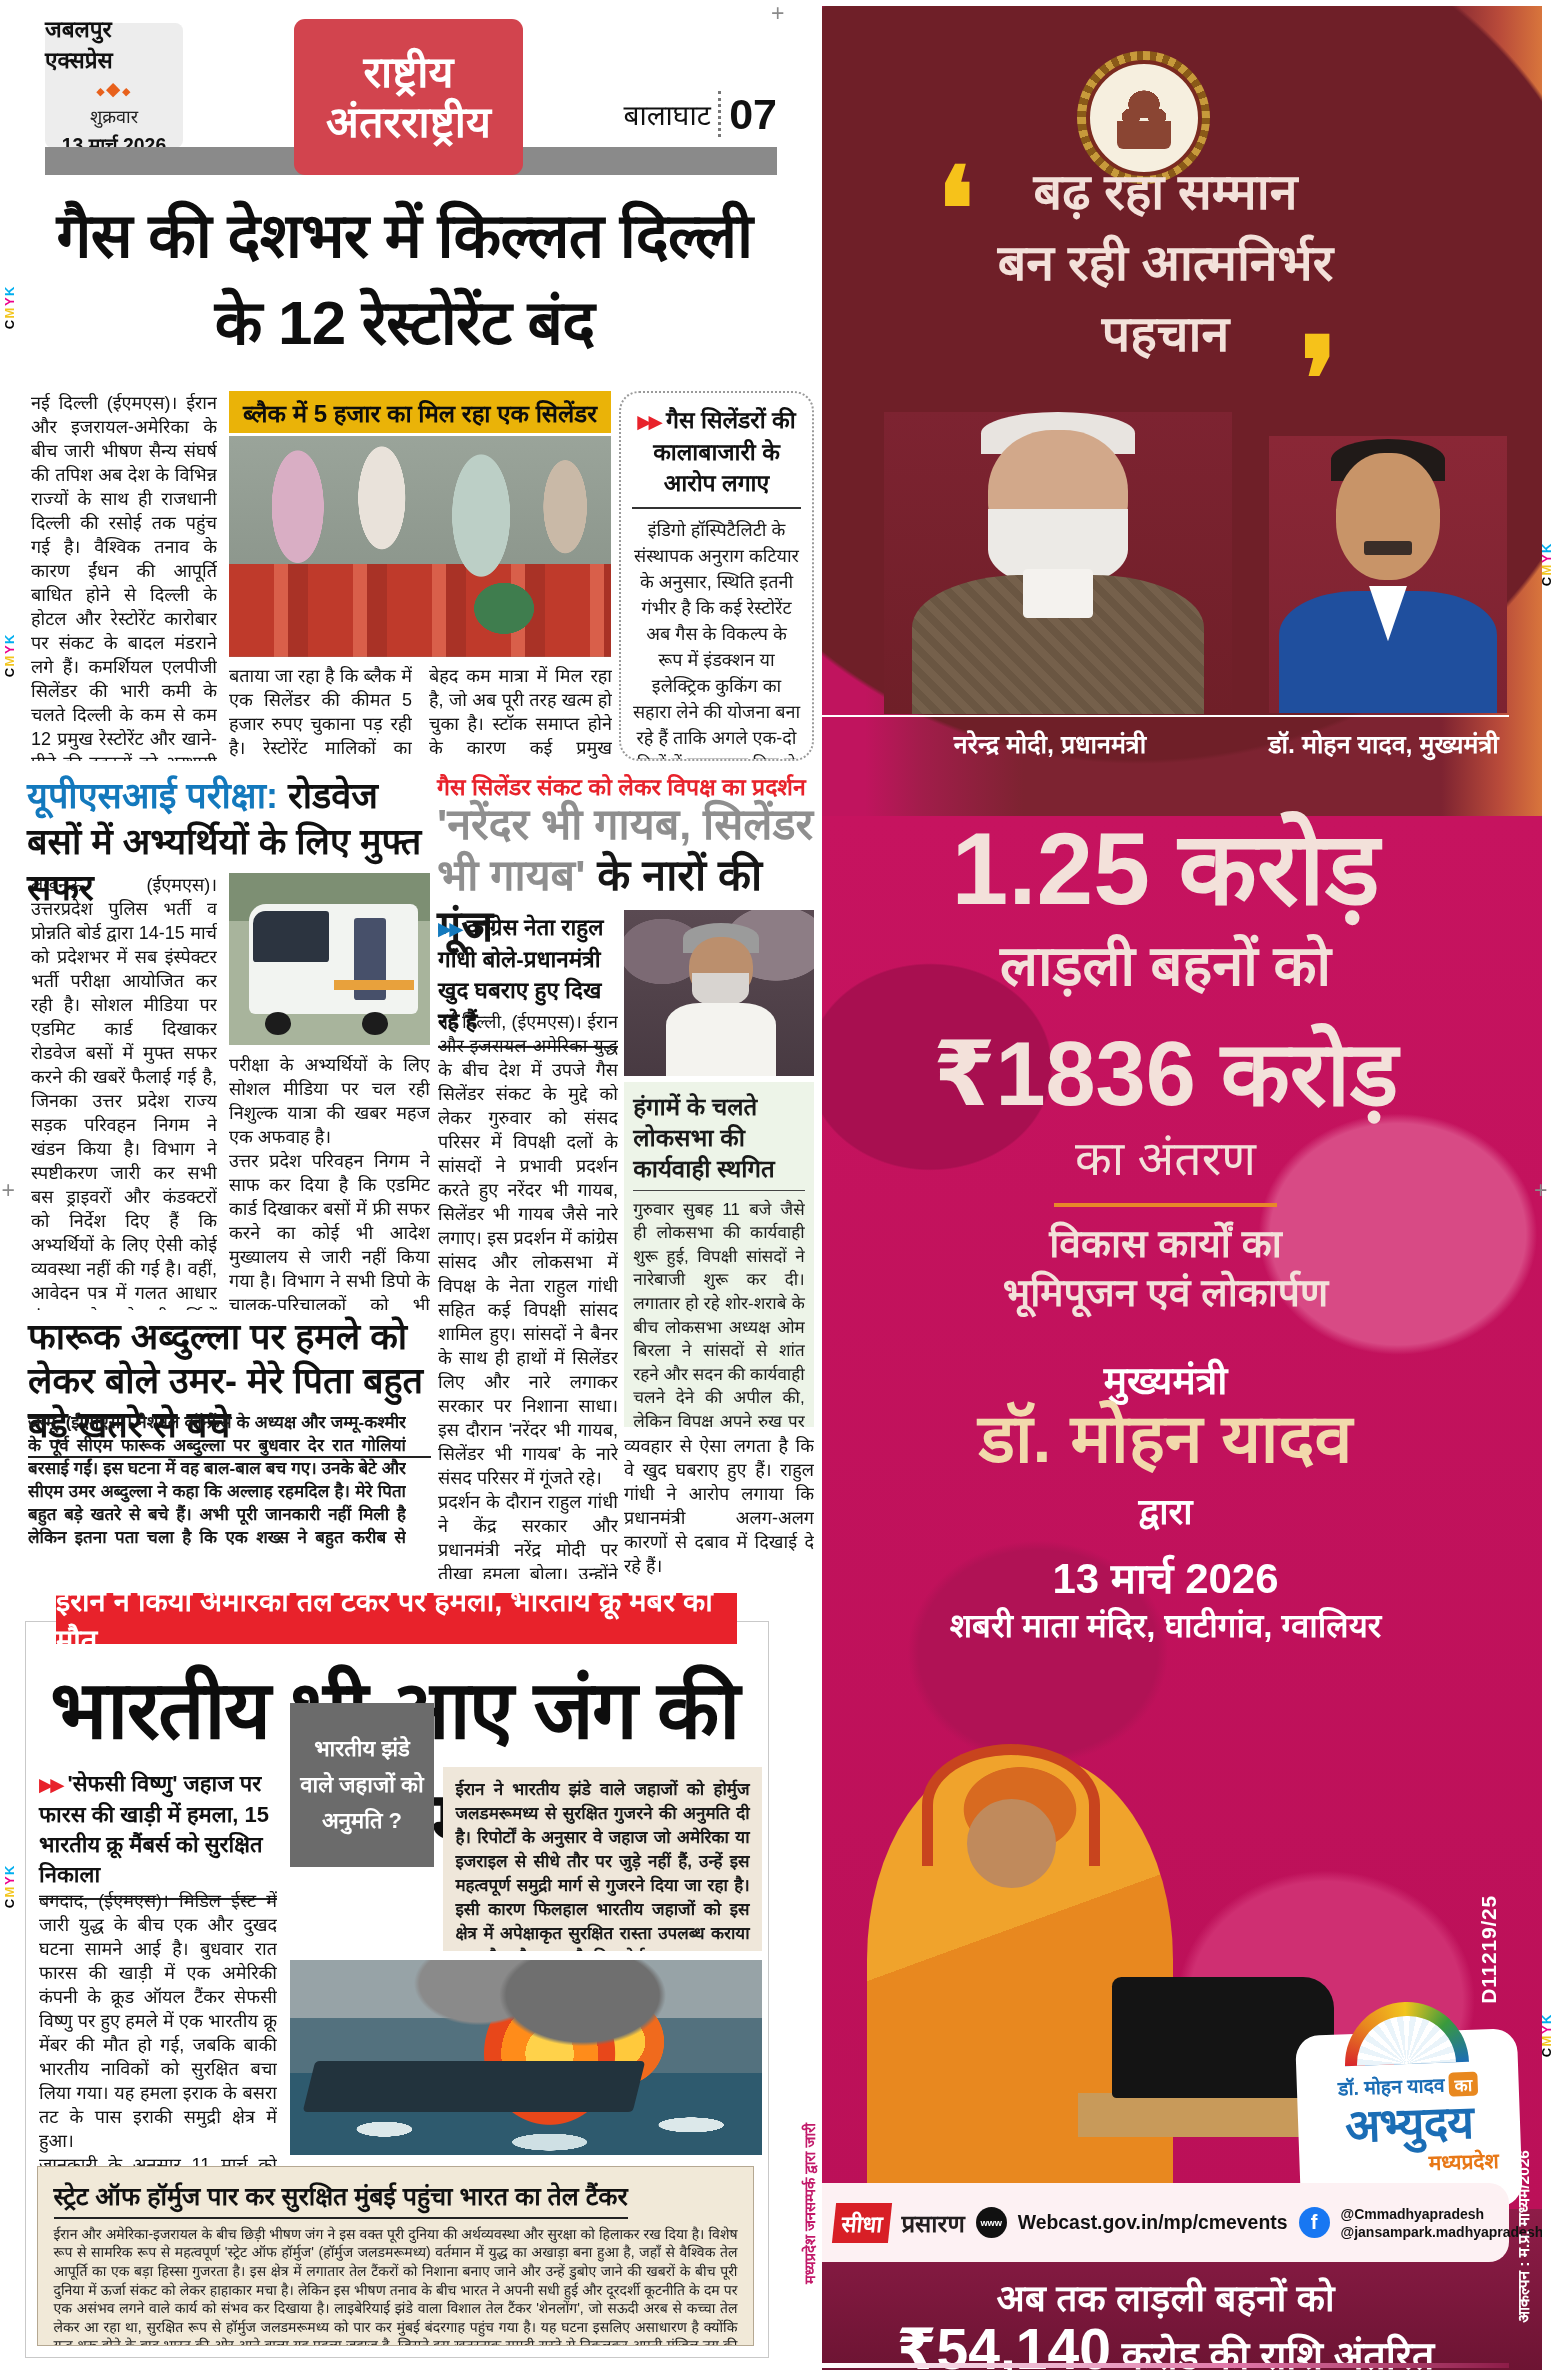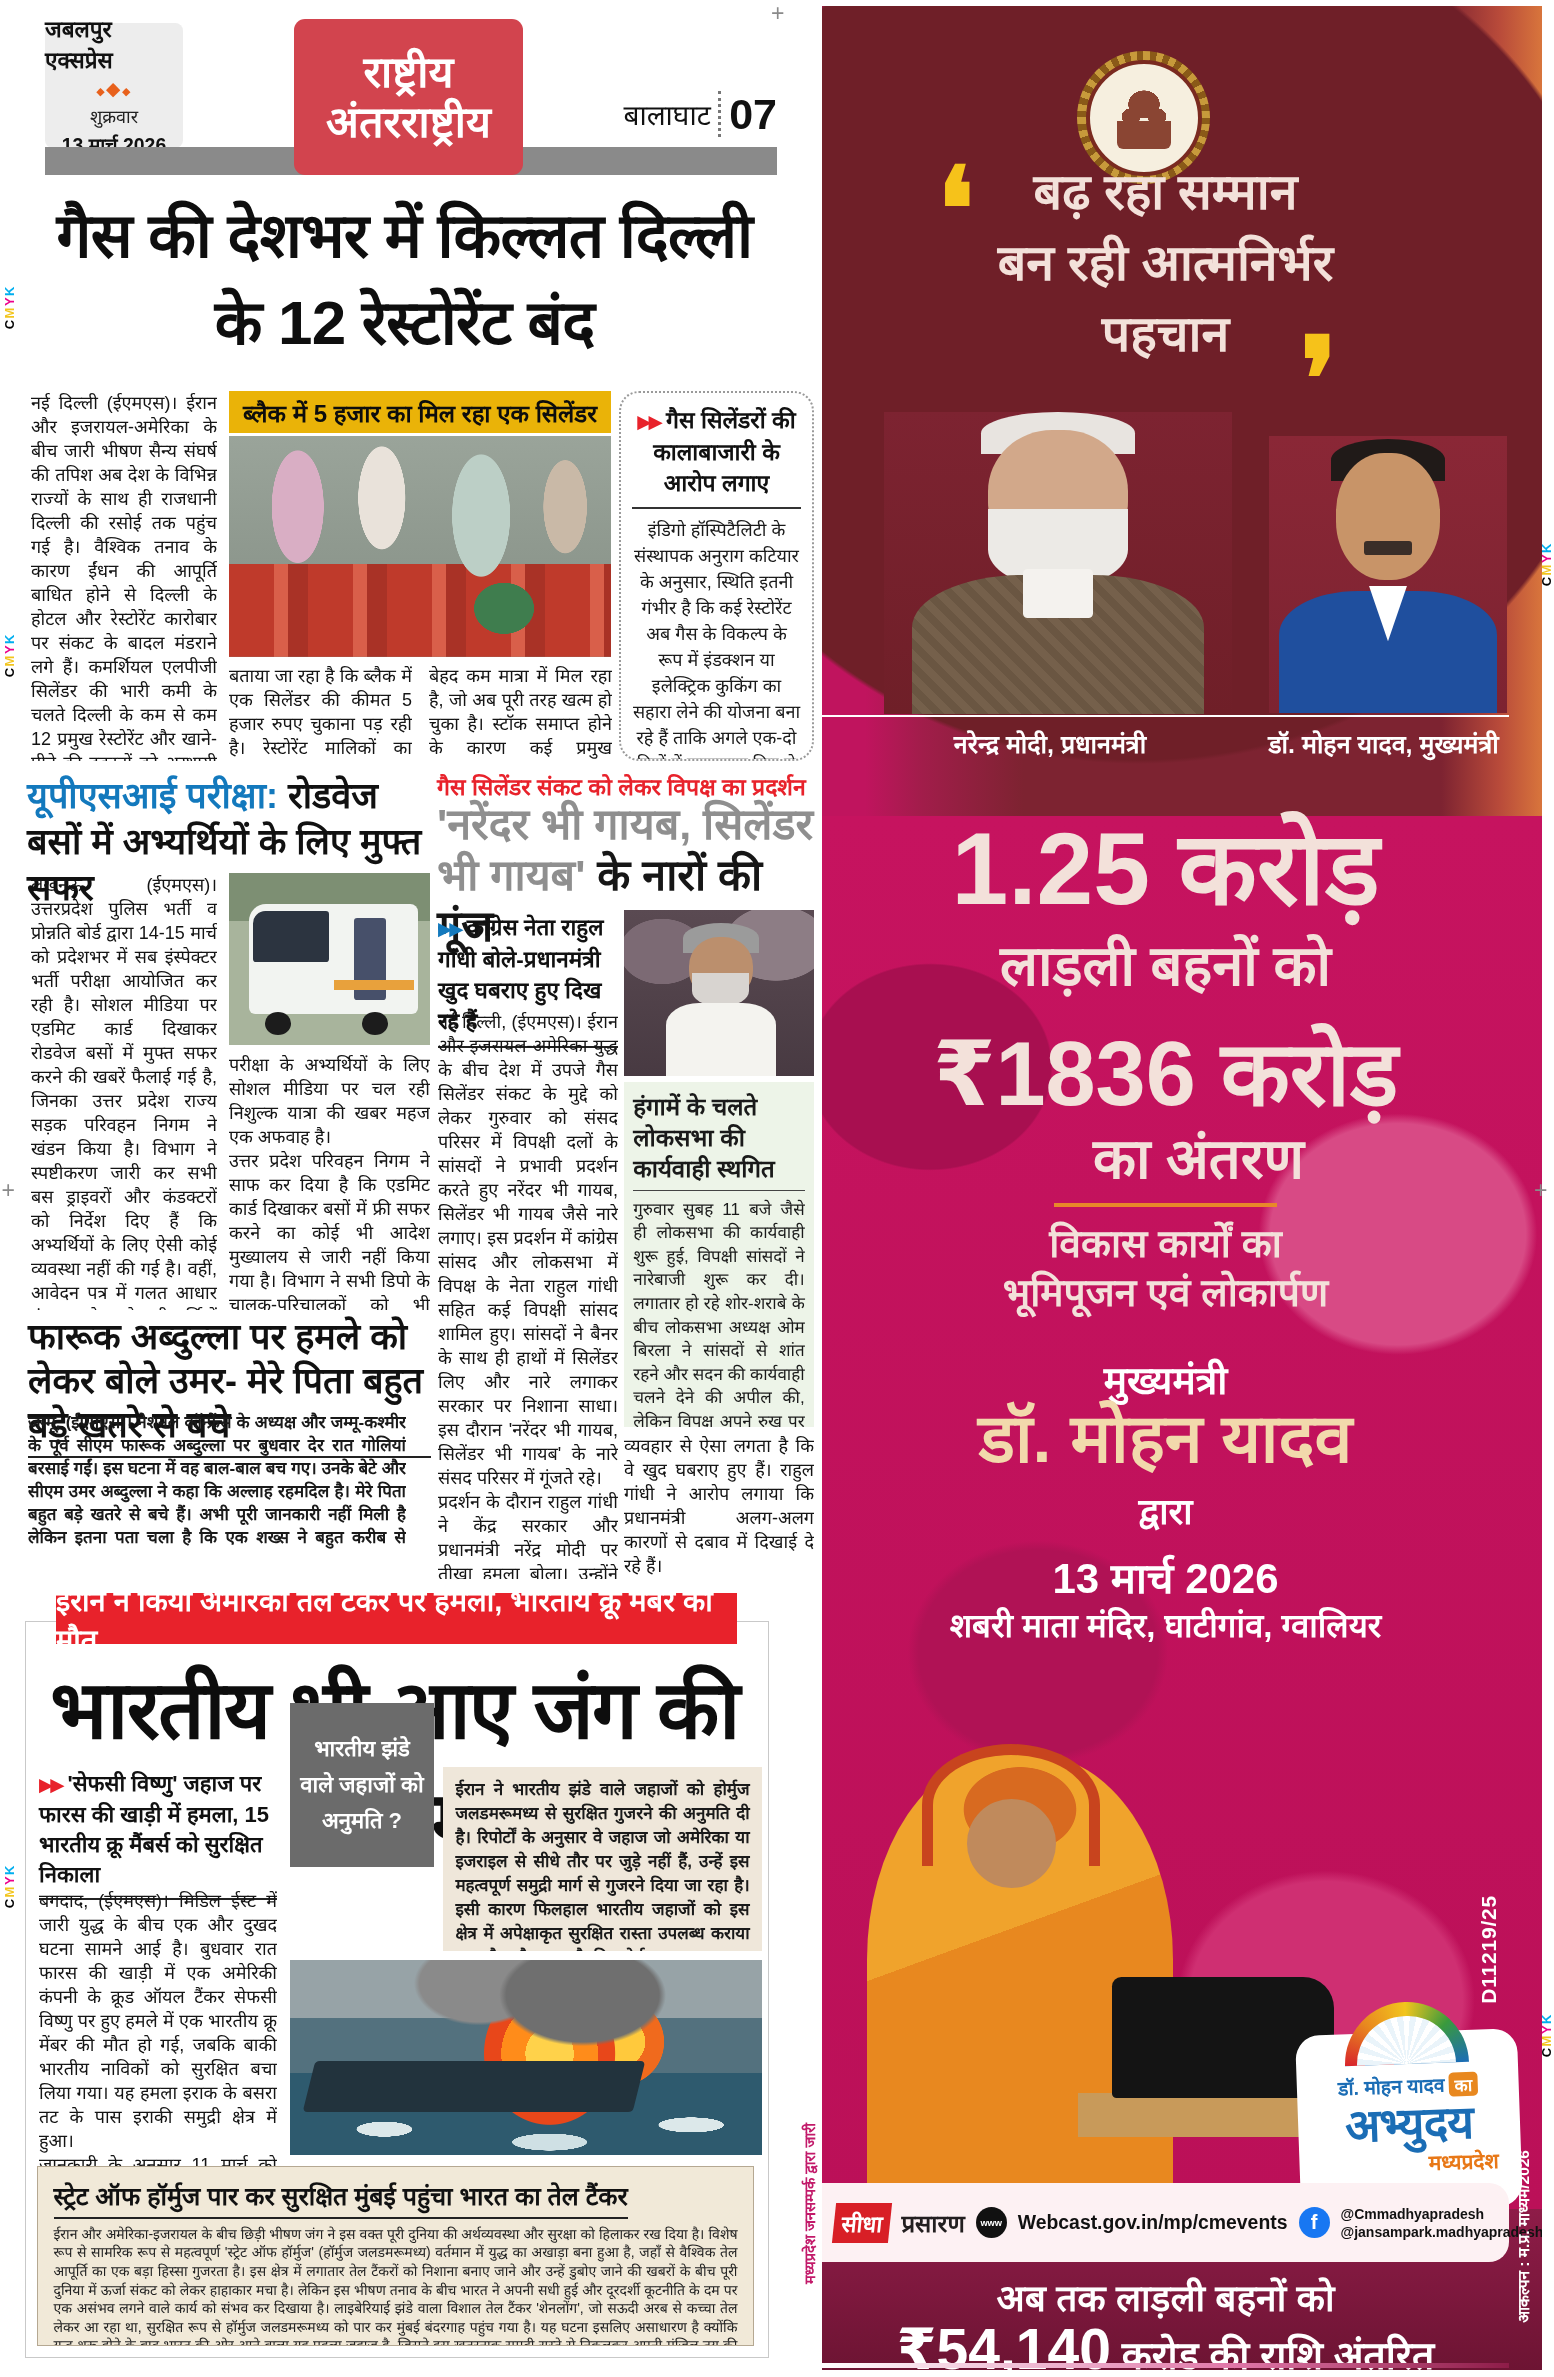--- a/index.html
+++ b/index.html
@@ -154,21 +154,21 @@
   .cm-head{position:absolute;left:28%;top:6%;width:44%;height:46%;background:#c89468;border-radius:46%;}
   .cm-hair{position:absolute;left:26%;top:1%;width:48%;height:15%;background:#201a18;border-radius:50% 50% 0 0;}
   .cm-mst{position:absolute;left:40%;top:38%;width:20%;height:5%;background:#3a2e28;border-radius:3.1px;}
   .cm-jkt{position:absolute;left:4%;top:56%;width:92%;height:44%;border-radius:36% 36% 0 0;background:#1f4f9e;}
   .cm-shirt{position:absolute;left:42%;top:54%;width:16%;height:20%;background:#fff;clip-path:polygon(0 0,100% 0,50% 100%);}
   #ph-line{position:absolute;left:0;top:709px;width:687px;height:2.3px;background:#ffffff;}
   .ph-cap{position:absolute;top:720px;color:#fff;font-size:25px;font-weight:700;text-align:center;}
   #stat-count{top:805px;font-size:102px;font-weight:900;line-height:116px;}
   #stat-whom{top:926px;font-size:56px;font-weight:800;line-height:68px;}
   #stat-amt{top:1016px;font-size:90px;font-weight:900;line-height:105px;}
-  #stat-tr{top:1124px;font-size:56px;font-weight:700;line-height:57px;padding-left:33px;}
+  #stat-tr{top:1124px;font-size:48px;font-weight:400;line-height:57px;}
   #o-div{position:absolute;left:232px;top:1197px;width:223px;height:3.9px;background:#e8882a;}
   #ev1{top:1214px;font-size:39px;font-weight:700;line-height:48px;}
   #ev2{top:1263px;font-size:39px;font-weight:700;line-height:48px;}
   #cm-t{top:1346px;font-size:39px;font-weight:700;color:#ffffff;}
   #cm-n{top:1392px;font-size:68px;font-weight:900;color:#f2d9ac;line-height:81px;}
   #by{top:1480px;font-size:36px;font-weight:700;color:#ffffff;}
   #ad-date{top:1542px;font-size:42px;font-weight:800;color:#fff;}
   #ad-venue{top:1596px;font-size:33px;font-weight:800;color:#fff;}
   #sew{position:absolute;left:0;top:1649px;width:557px;height:554px;}
   .sew-saree{position:absolute;left:8%;top:18%;width:55%;height:82%;background:

